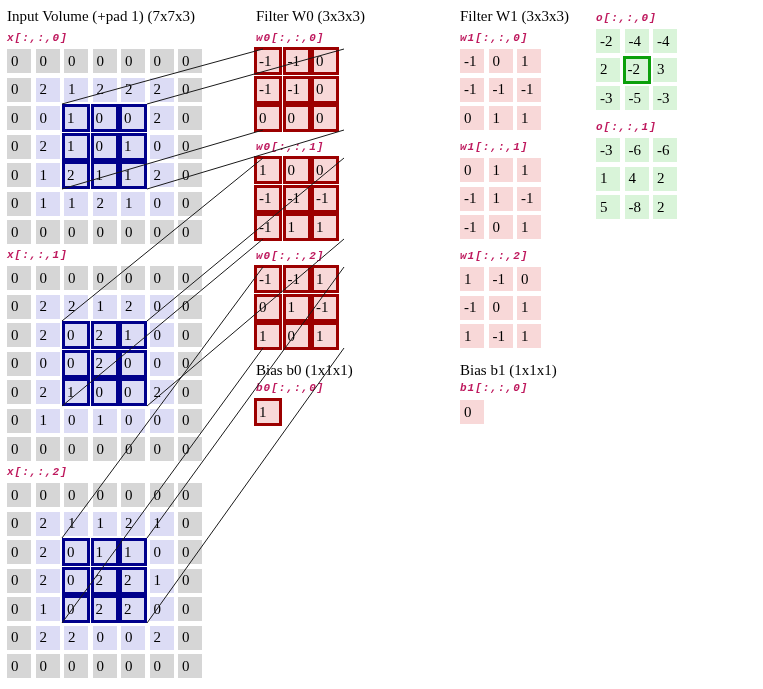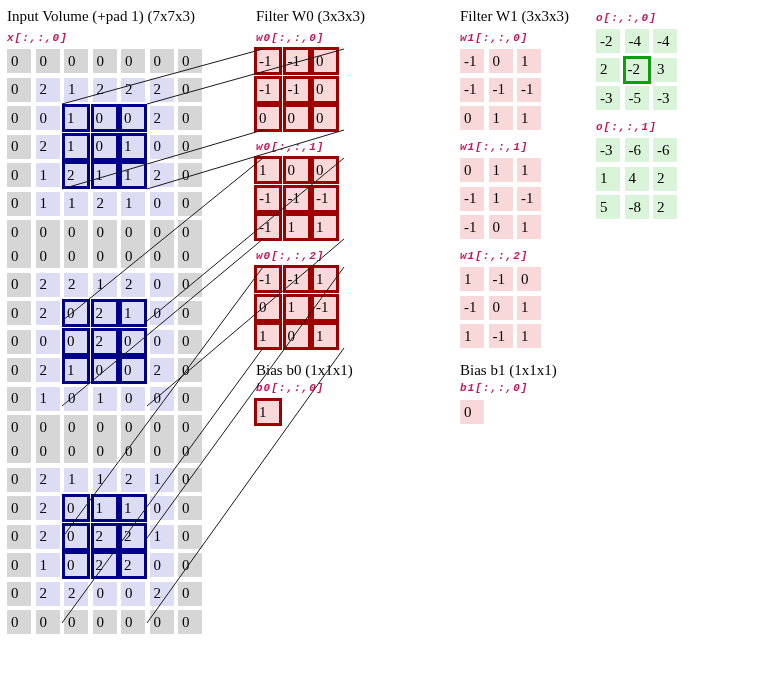--- a/index.html
+++ b/index.html
@@ -109,20 +109,21 @@
             <div class="cell bg-gray">0</div>
             <div class="cell bg-gray">0</div>
             <div class="cell bg-gray">0</div>
             <div class="cell bg-gray">0</div>
             <div class="cell bg-gray">0</div>
             <div class="cell bg-gray">0</div>
             <div class="cell bg-gray">0</div>
           </div>
         </div>
         <div class="slice">
+          <div class="mlabel">x[:,:,1]</div>
           <div class="grid c7">
             <div class="cell bg-gray">0</div>
             <div class="cell bg-gray">0</div>
             <div class="cell bg-gray">0</div>
             <div class="cell bg-gray">0</div>
             <div class="cell bg-gray">0</div>
             <div class="cell bg-gray">0</div>
             <div class="cell bg-gray">0</div>
             <div class="cell bg-gray">0</div>
             <div class="cell bg-lav">2</div>
@@ -162,20 +163,21 @@
             <div class="cell bg-gray">0</div>
             <div class="cell bg-gray">0</div>
             <div class="cell bg-gray">0</div>
             <div class="cell bg-gray">0</div>
             <div class="cell bg-gray">0</div>
             <div class="cell bg-gray">0</div>
             <div class="cell bg-gray">0</div>
           </div>
         </div>
         <div class="slice">
+          <div class="mlabel">x[:,:,2]</div>
           <div class="grid c7">
             <div class="cell bg-gray">0</div>
             <div class="cell bg-gray">0</div>
             <div class="cell bg-gray">0</div>
             <div class="cell bg-gray">0</div>
             <div class="cell bg-gray">0</div>
             <div class="cell bg-gray">0</div>
             <div class="cell bg-gray">0</div>
             <div class="cell bg-gray">0</div>
             <div class="cell bg-lav">2</div>

